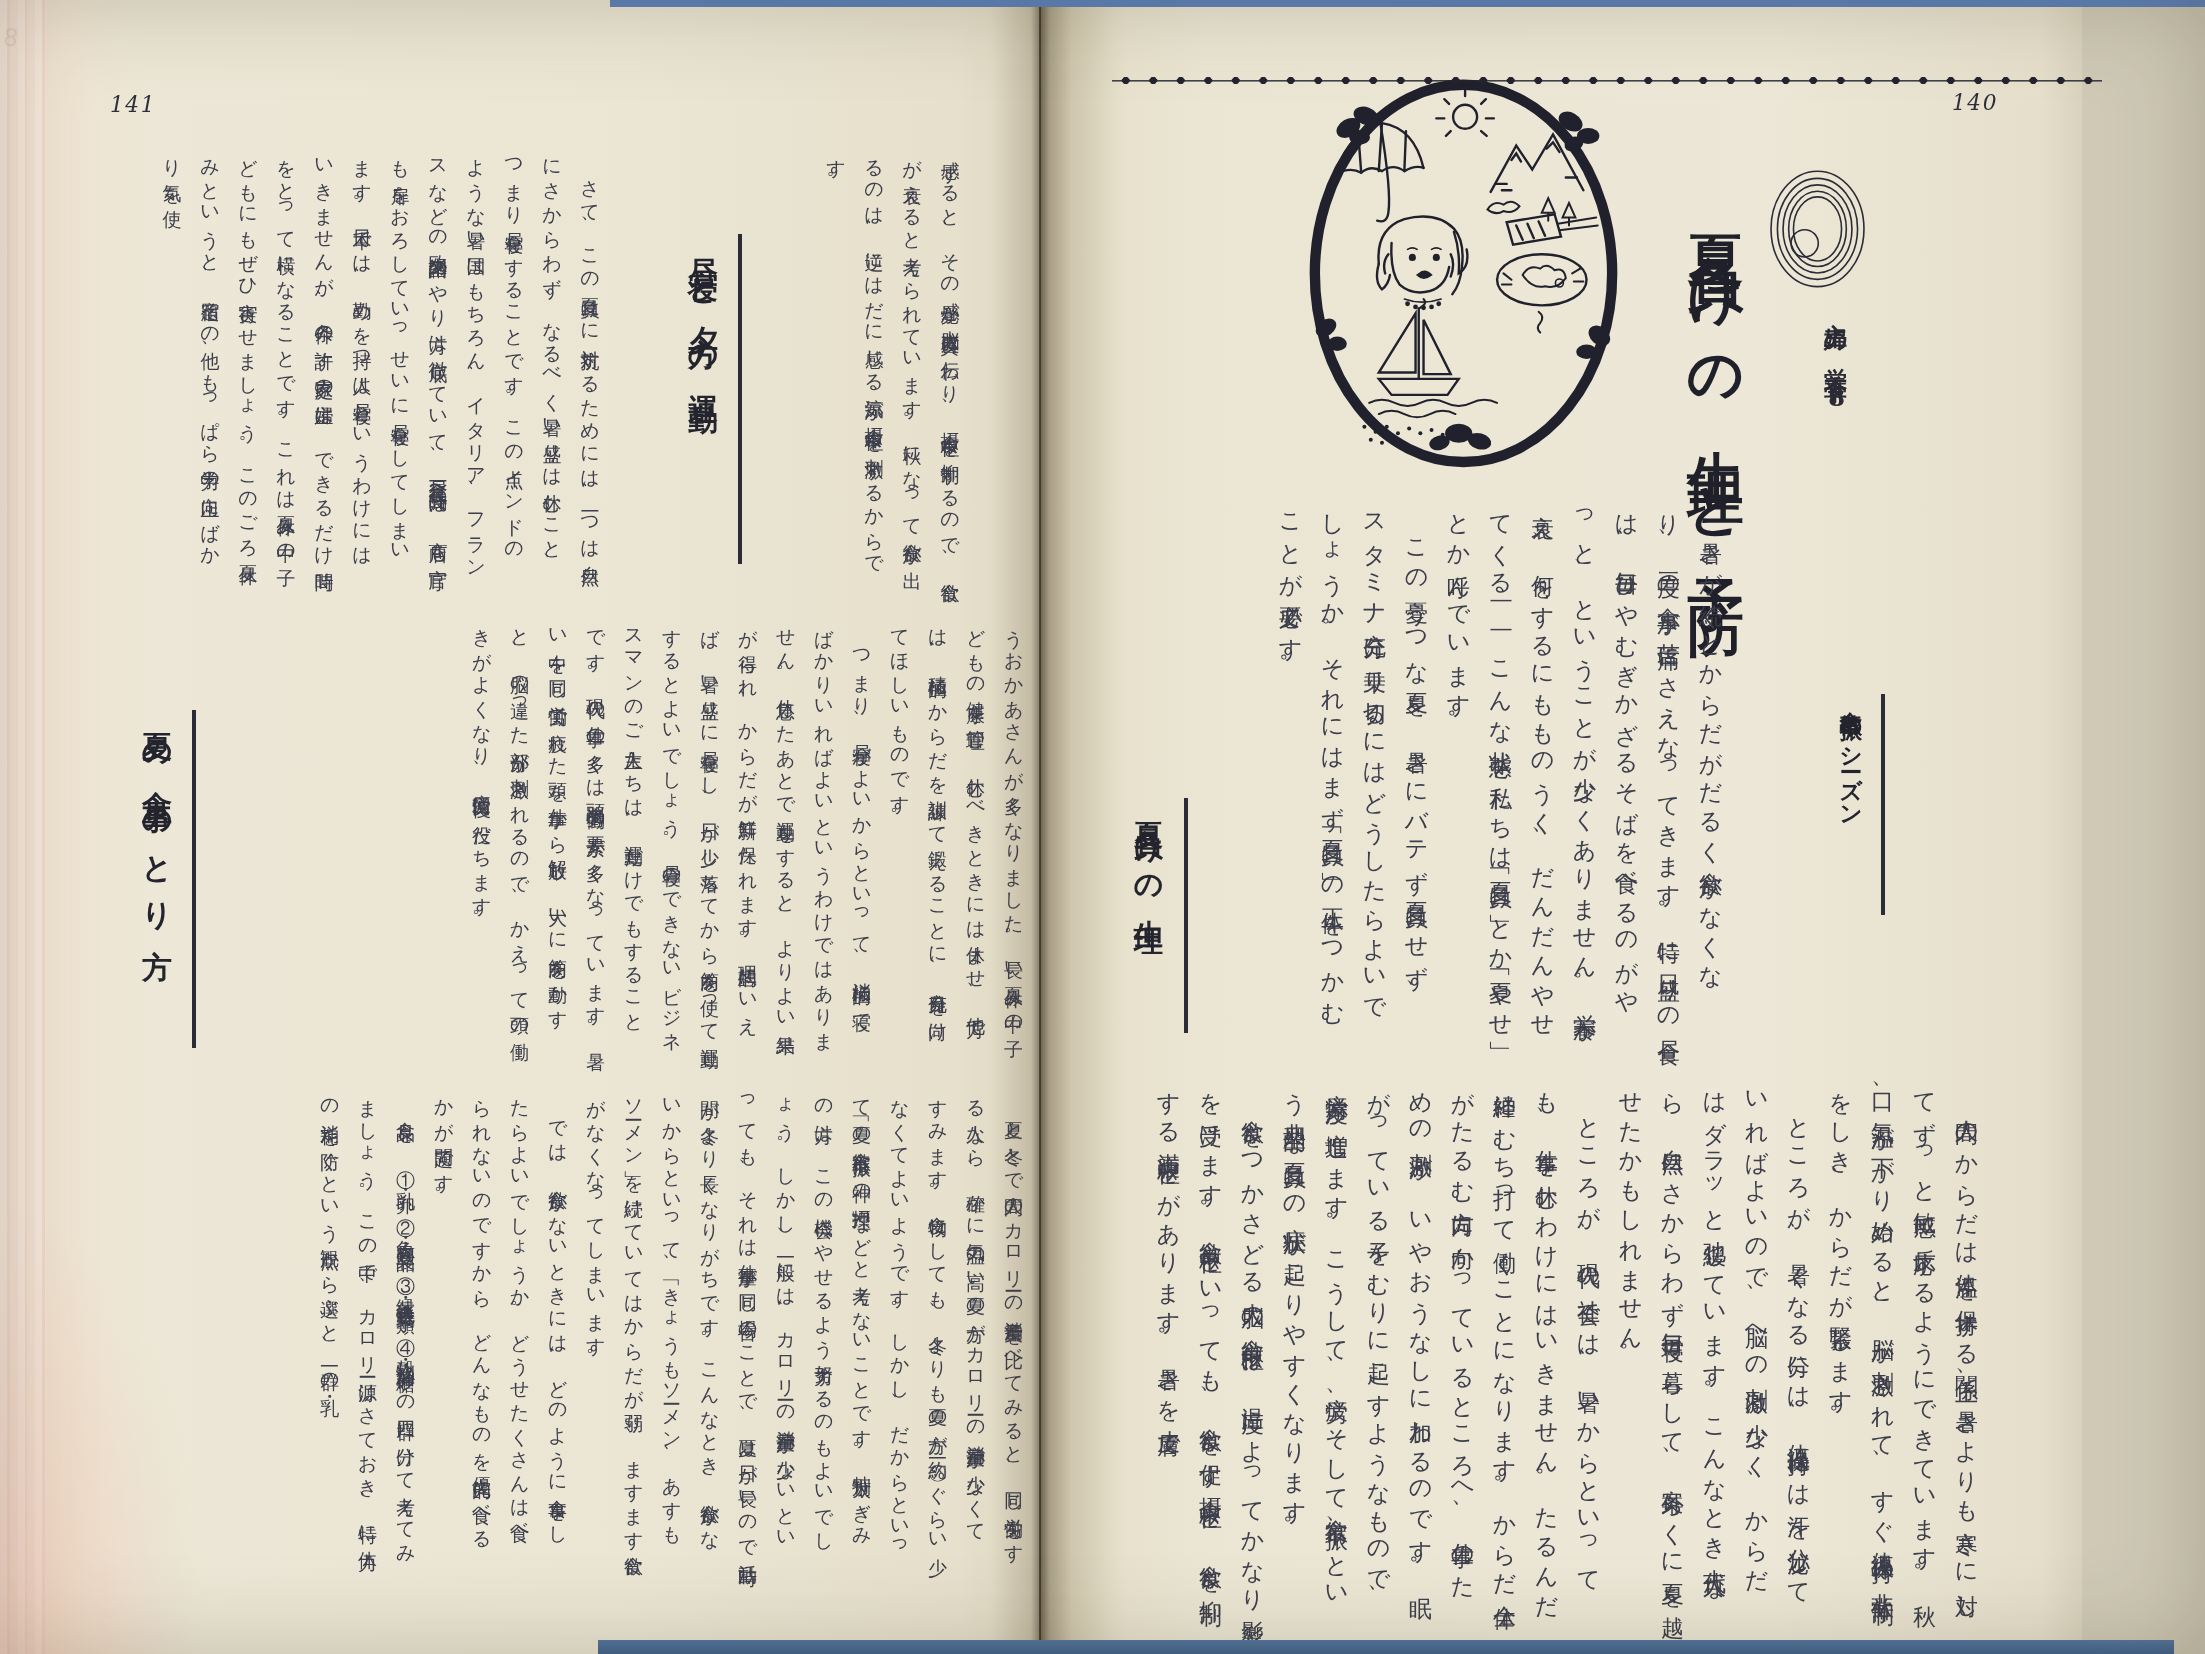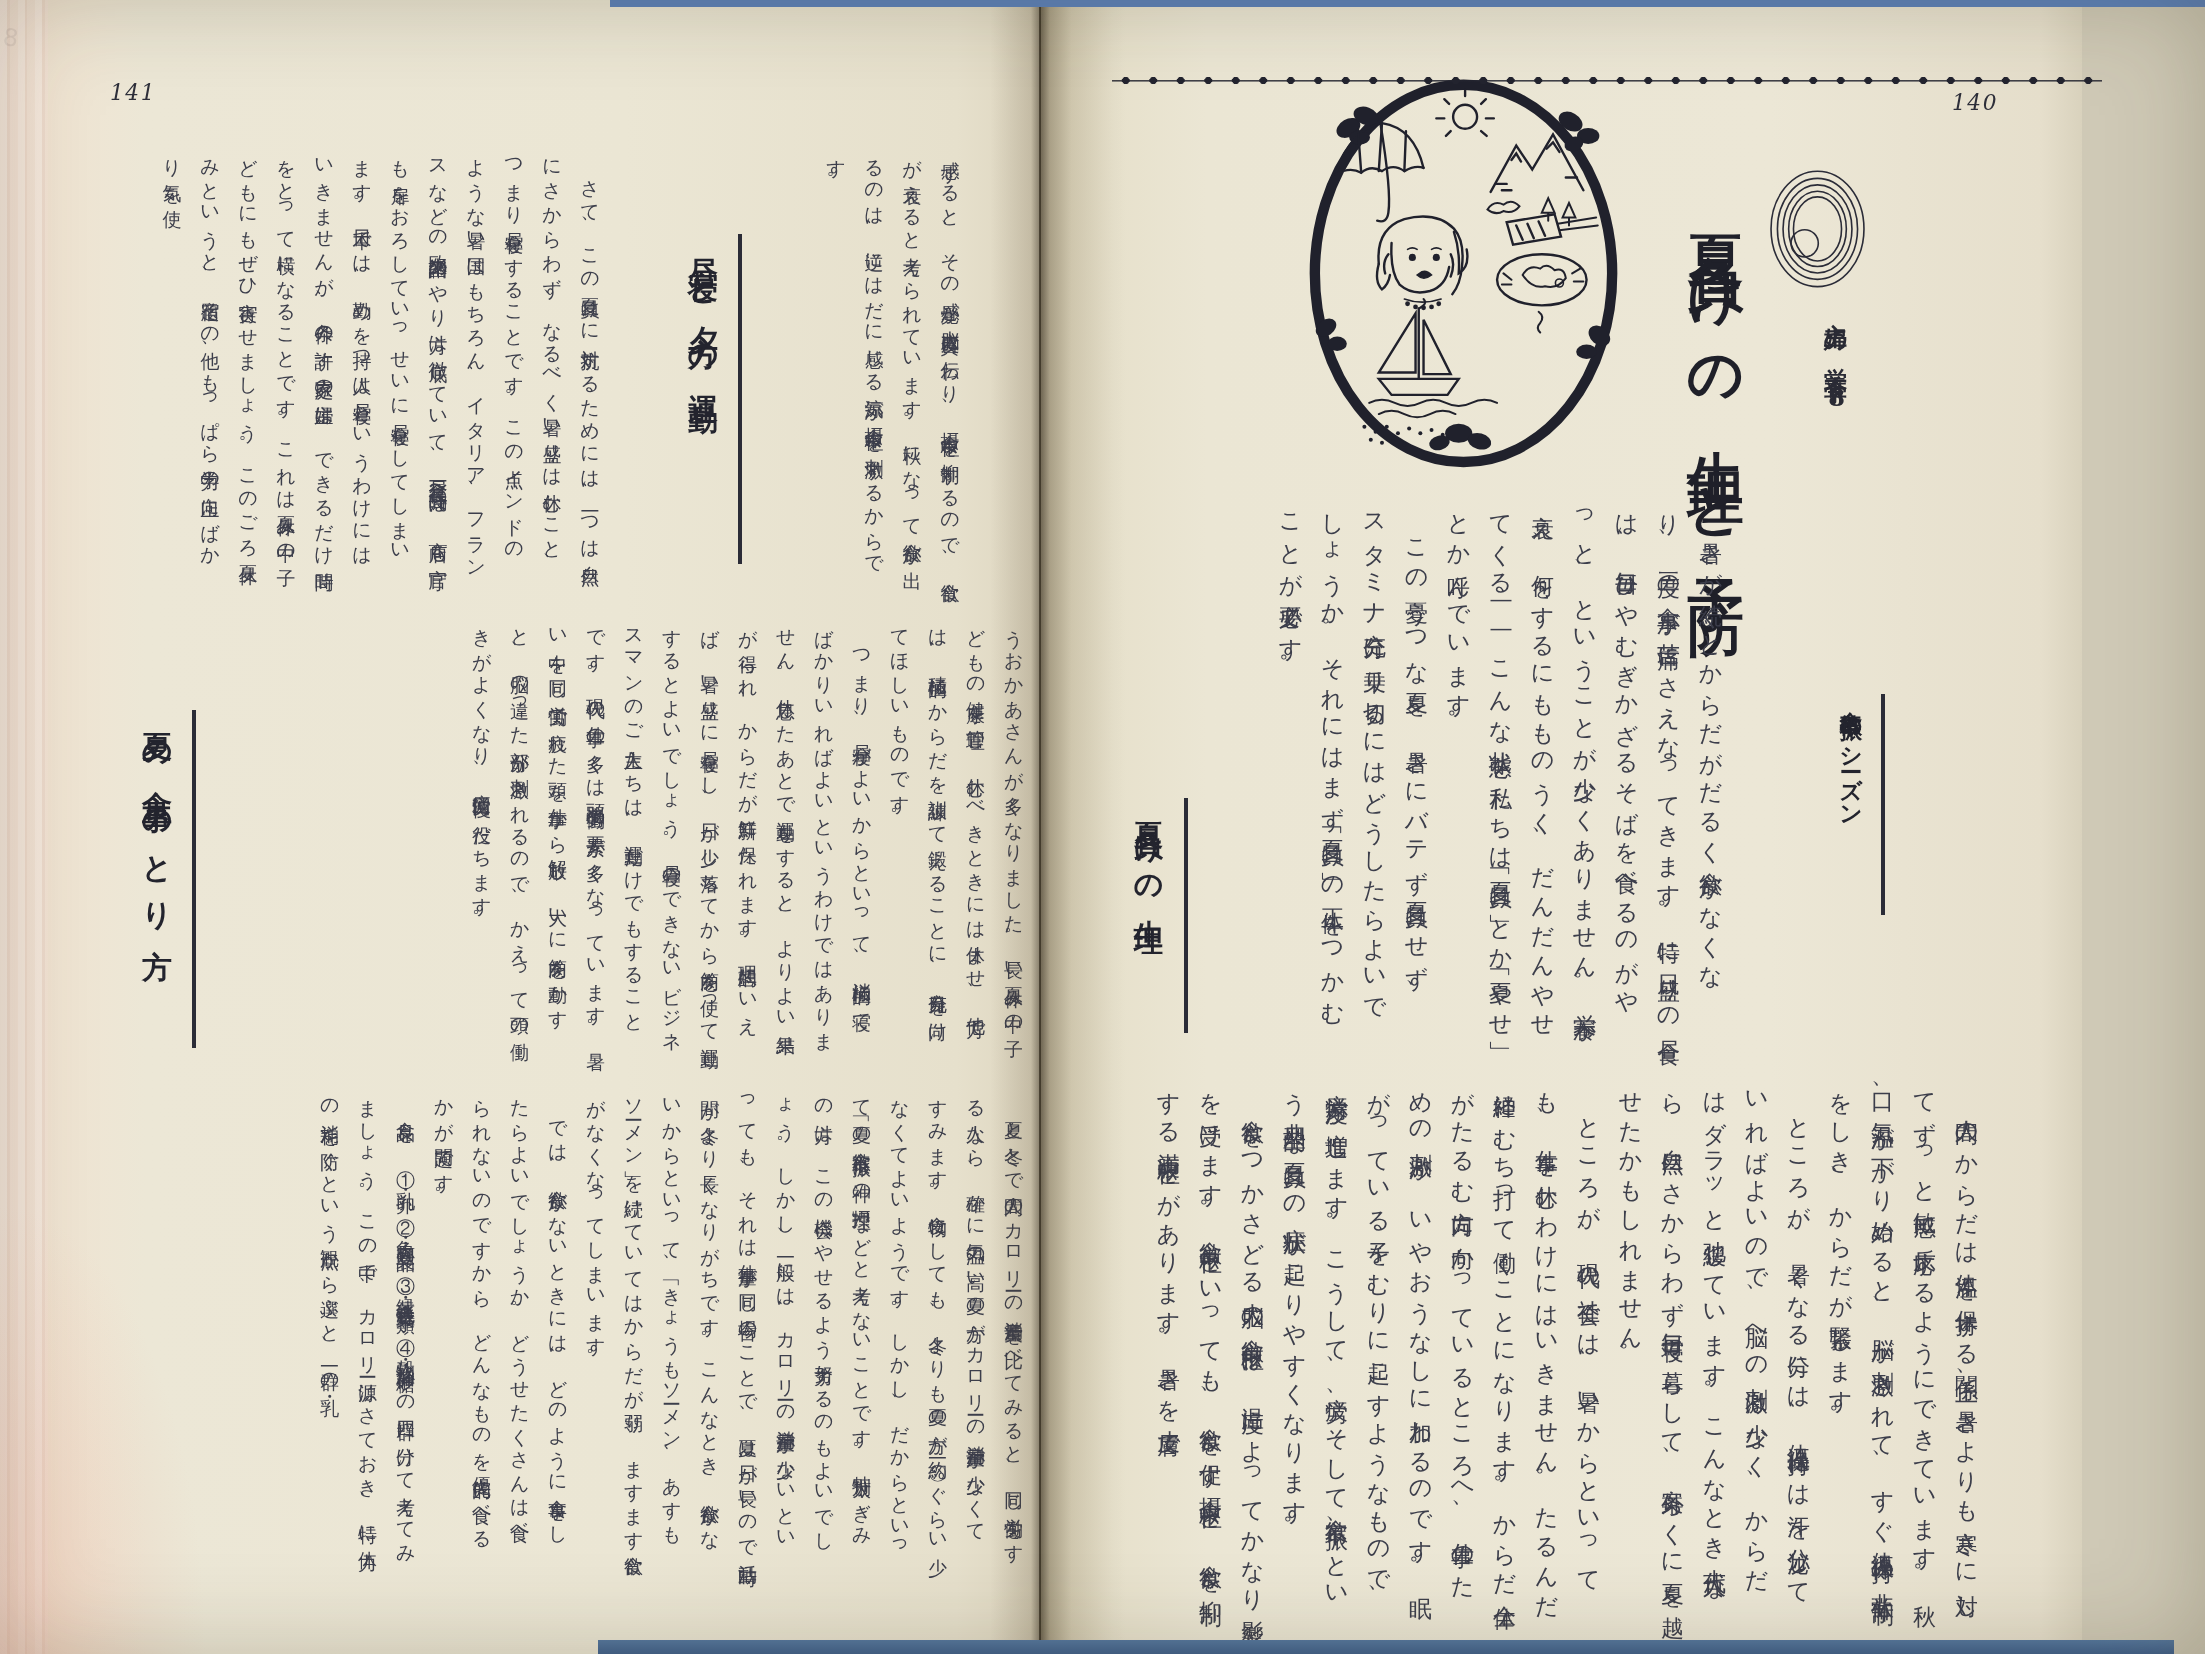--- a/index.html
+++ b/index.html
@@ -56,21 +56,21 @@
   
   .pencil{position:absolute;color:rgba(60,50,60,.8);font-size:24px;font-family:"DejaVu Sans",sans-serif;}
   svg{display:block;}
 </style>
 </head>
 <body>
 
 <div id="stage">
 
   <div class="page" id="page-left">
-    <span class="pagenum" style="left:110px;top:80px;">141</span>
+    <span class="pagenum" style="left:110px;top:92px;">141</span>
 
     <div class="vt b141" style="right:70px;top:146px;height:428px;width:192px;">
       <p>感ずると、その感覚が大脳皮質に伝わり、摂食中枢を抑制するので、食欲が衰えると考えられています。秋になって食欲が出るのは、逆にはだに感じる涼気が摂食中枢を刺激するからです。</p>
     </div>
 
     <div class="vheading" style="right:298px;top:234px;height:336px;width:64px;">
       <span class="hd-rule" style="height:330px;"></span>
       <span class="hd-text" style="right:19px;font-size:30px;letter-spacing:11.2px;">昼寝と夕方の運動</span>
     </div>
 

